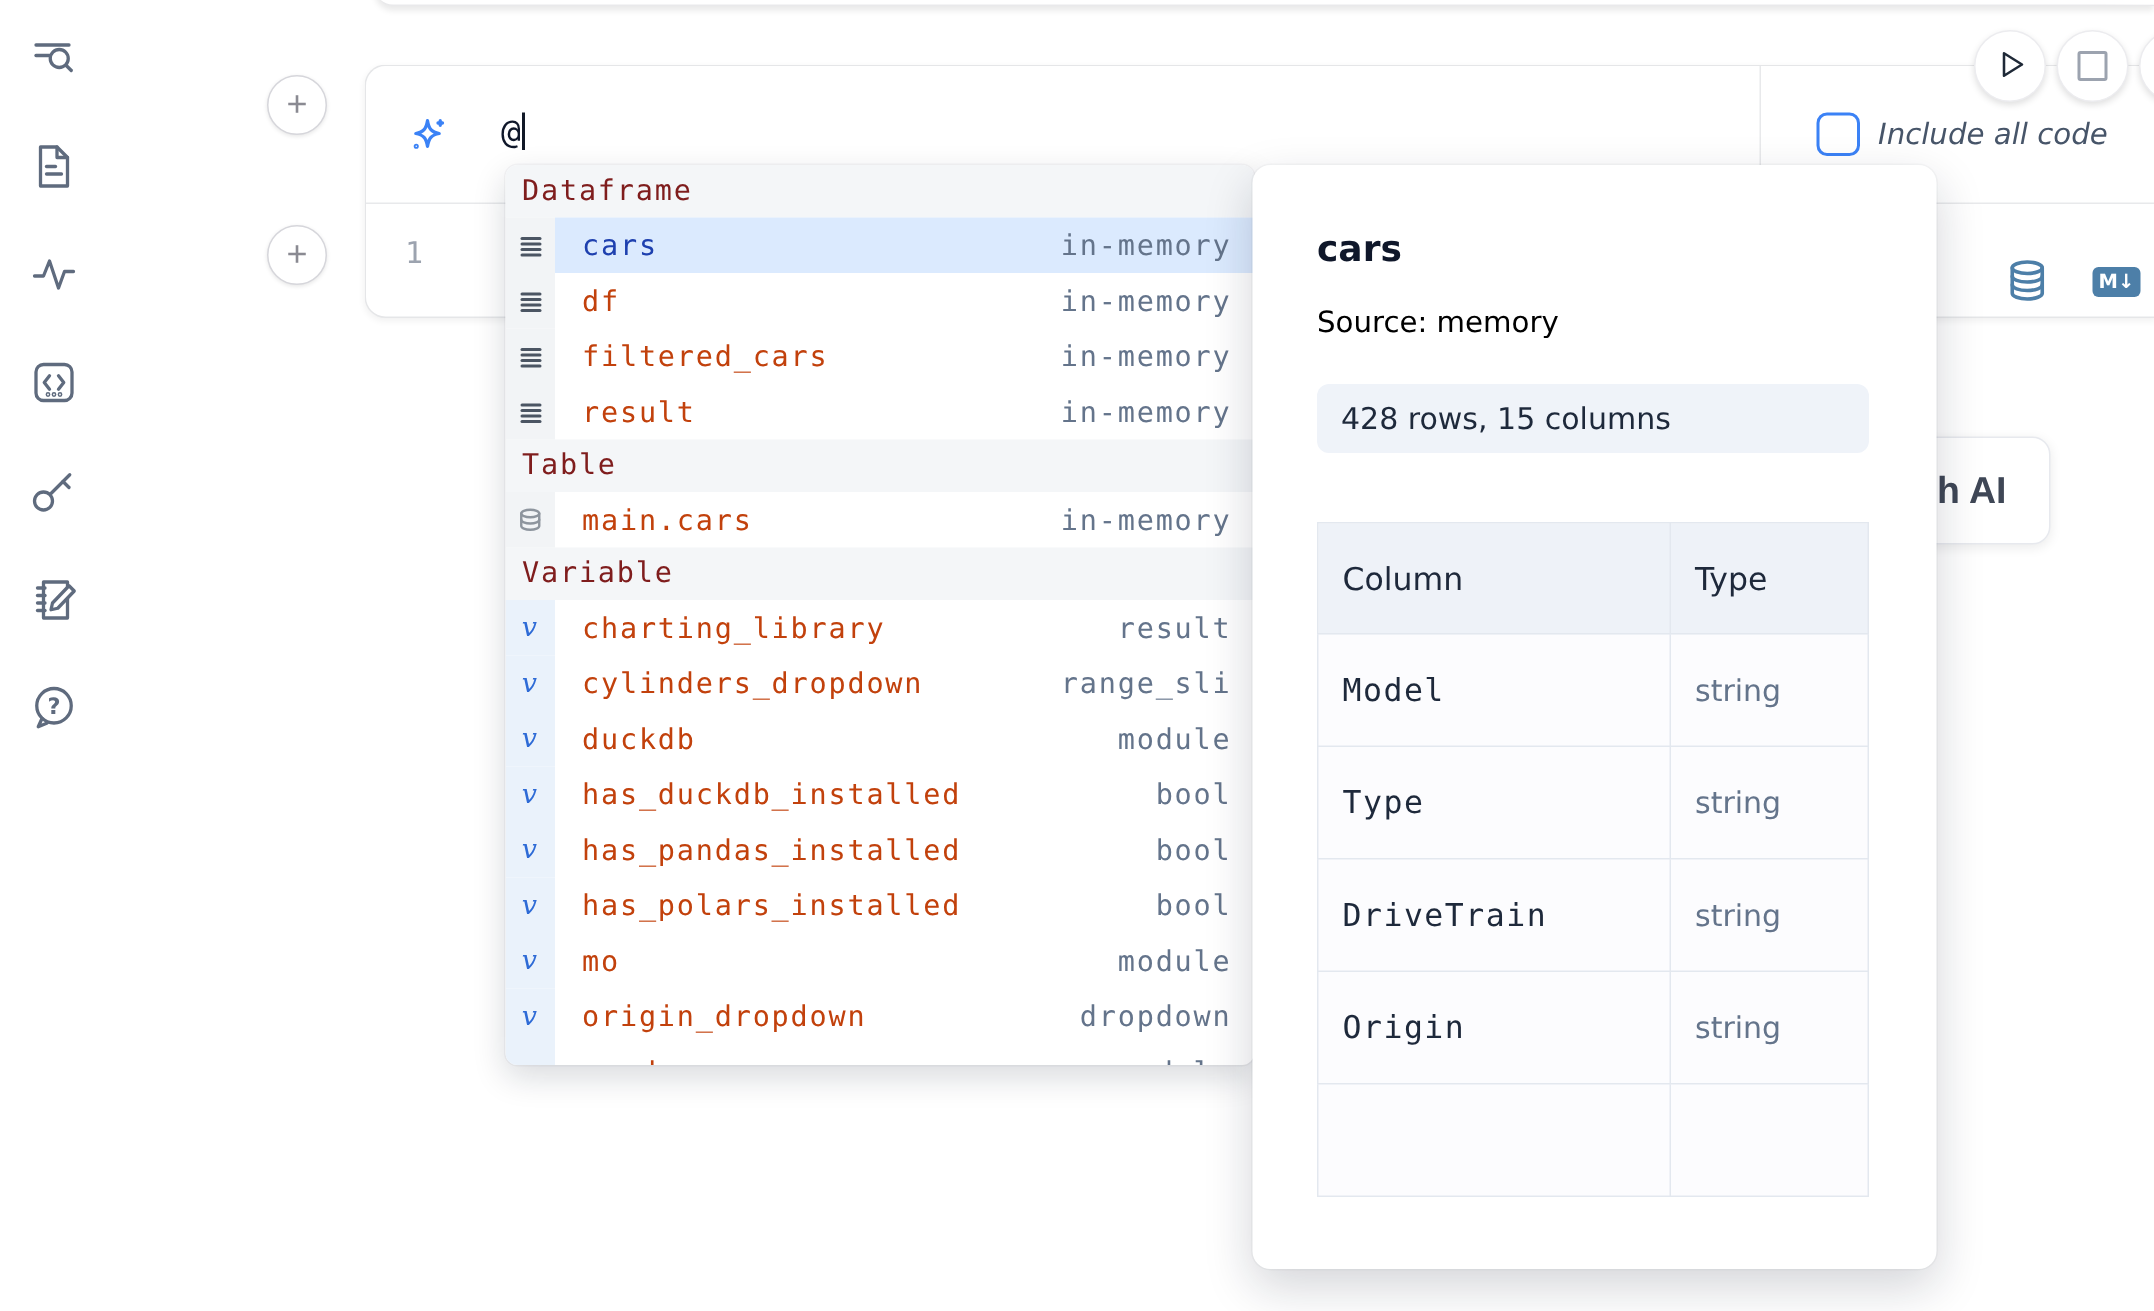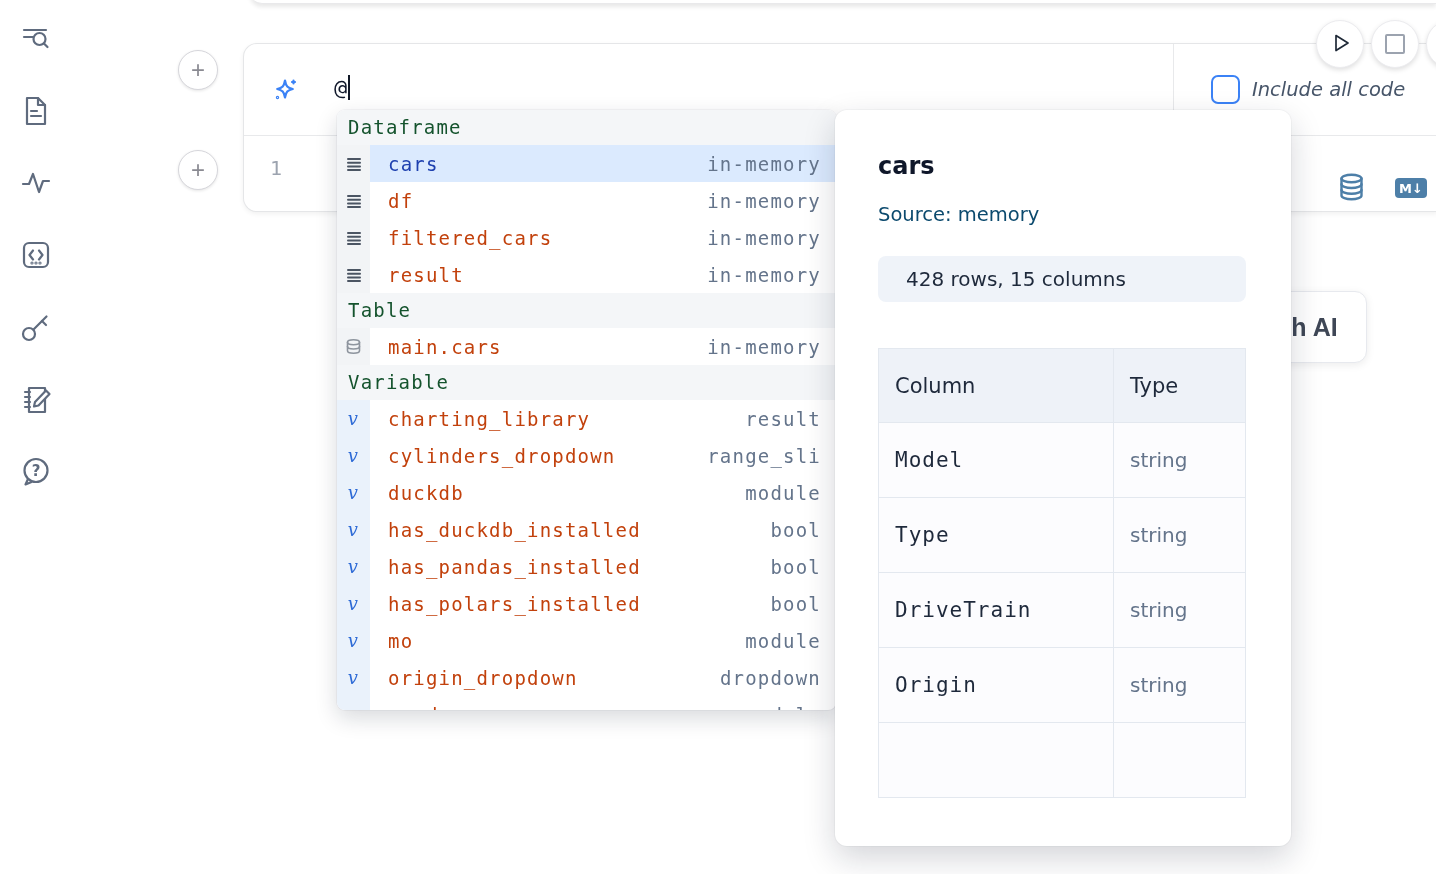--- a/index.html
+++ b/index.html
@@ -46,21 +46,21 @@
   .circle-btn{position:absolute;top:20px;width:48px;height:48px;border-radius:50%;background:#fff;
     border:1px solid #ececef;box-shadow:0 2px 5px rgba(0,0,0,.13);display:flex;align-items:center;
     justify-content:center;z-index:7;padding:0;}
   #run-btn{left:1316px;} #stop-btn{left:1371px;} #extra-btn{left:1426px;}
   #stop-square{width:16px;height:16px;border:2px solid #9ca3af;border-radius:2px;}
 
   
   #dropdown{position:absolute;left:337px;top:110px;width:499px;height:600px;background:#fff;border-radius:8px;
     box-shadow:0 8px 22px rgba(15,23,42,.16),0 0 0 1px rgba(15,23,42,.04);overflow:hidden;z-index:5;
     font-size:19px;letter-spacing:1.2px;}
-  .dd-header{height:35px;line-height:35px;background:#f4f6f8;color:#14532d;padding-left:11px;}
+  .dd-header{height:35px;line-height:35px;background:#f4f6f8;color:#7f1d1d;padding-left:11px;}
   .dd-row{height:37px;display:flex;align-items:stretch;}
   .dd-gut{width:33px;flex:none;display:flex;align-items:center;justify-content:center;}
   .gut-gray{background:#f2f4f6;} .gut-blue{background:#eaf2fb;}
   .dd-main{flex:1;display:flex;align-items:center;min-width:0;}
   .dd-main.sel{background:#dbeafe;}
   .dd-name{padding-left:18px;color:#c2410c;white-space:nowrap;}
   .sel .dd-name{color:#1e40af;}
   .dd-type{margin-left:auto;padding-right:15px;color:#64748b;white-space:nowrap;}
   .var-glyph{font-family:"DejaVu Serif","Liberation Serif",serif;font-style:italic;font-size:18px;color:#2e6bd6;}
   .dd-gut svg{stroke:#4b5563;fill:none;stroke-width:2;stroke-linecap:round;}
@@ -68,23 +68,23 @@
 
   
   #ai-btn{position:absolute;left:1262px;top:291px;width:105px;height:72px;background:#fff;
     border:1px solid #e7e9ee;border-radius:12px;box-shadow:0 2px 8px rgba(0,0,0,.08);z-index:4;
     display:flex;align-items:center;justify-content:center;font-size:25px;font-weight:bold;color:#3f4756;}
 
   
   #panel{position:absolute;left:835px;top:110px;width:456px;height:736px;background:#fff;border-radius:12px;
     box-shadow:0 12px 32px rgba(15,23,42,.18),0 0 0 1px rgba(15,23,42,.03);z-index:6;overflow:hidden;}
   #panel-title{position:absolute;left:43px;top:42px;font-size:24px;font-weight:bold;color:#0f172a;}
-  #panel-source{position:absolute;left:43px;top:93px;font-size:19.5px;color:#0c4a6e;}
+  #panel-source{position:absolute;left:43px;top:93px;font-size:19.5px;color:#000000;}
   #panel-badge{position:absolute;left:43px;top:146px;width:368px;height:46px;background:#eff3f9;border-radius:8px;
-    font-size:20px;color:#1e293b;line-height:46px;padding-left:28px;box-sizing:border-box;}
+    font-size:20px;color:#1e293b;line-height:46px;padding-left:16px;box-sizing:border-box;}
   #panel-table-wrap{position:absolute;left:43px;top:238px;width:369px;height:462px;overflow:hidden;}
   table.schema{border-collapse:collapse;width:368px;}
   table.schema th,table.schema td{border:1px solid #e3e8ef;text-align:left;font-weight:normal;}
   table.schema th{background:#eef2f8;height:71px;font-size:21px;color:#1e293b;padding-left:16px;margin-top:44px;}
   table.schema td{height:72px;background:#fcfcfe;padding-left:16px;}
   td.cell-name{font-size:21px;letter-spacing:1px;color:#1e293b;width:217px;}
   th.col-1{width:217px;}
   td.cell-type{font-size:20px;color:#64748b;}
 </style>
 </head>

